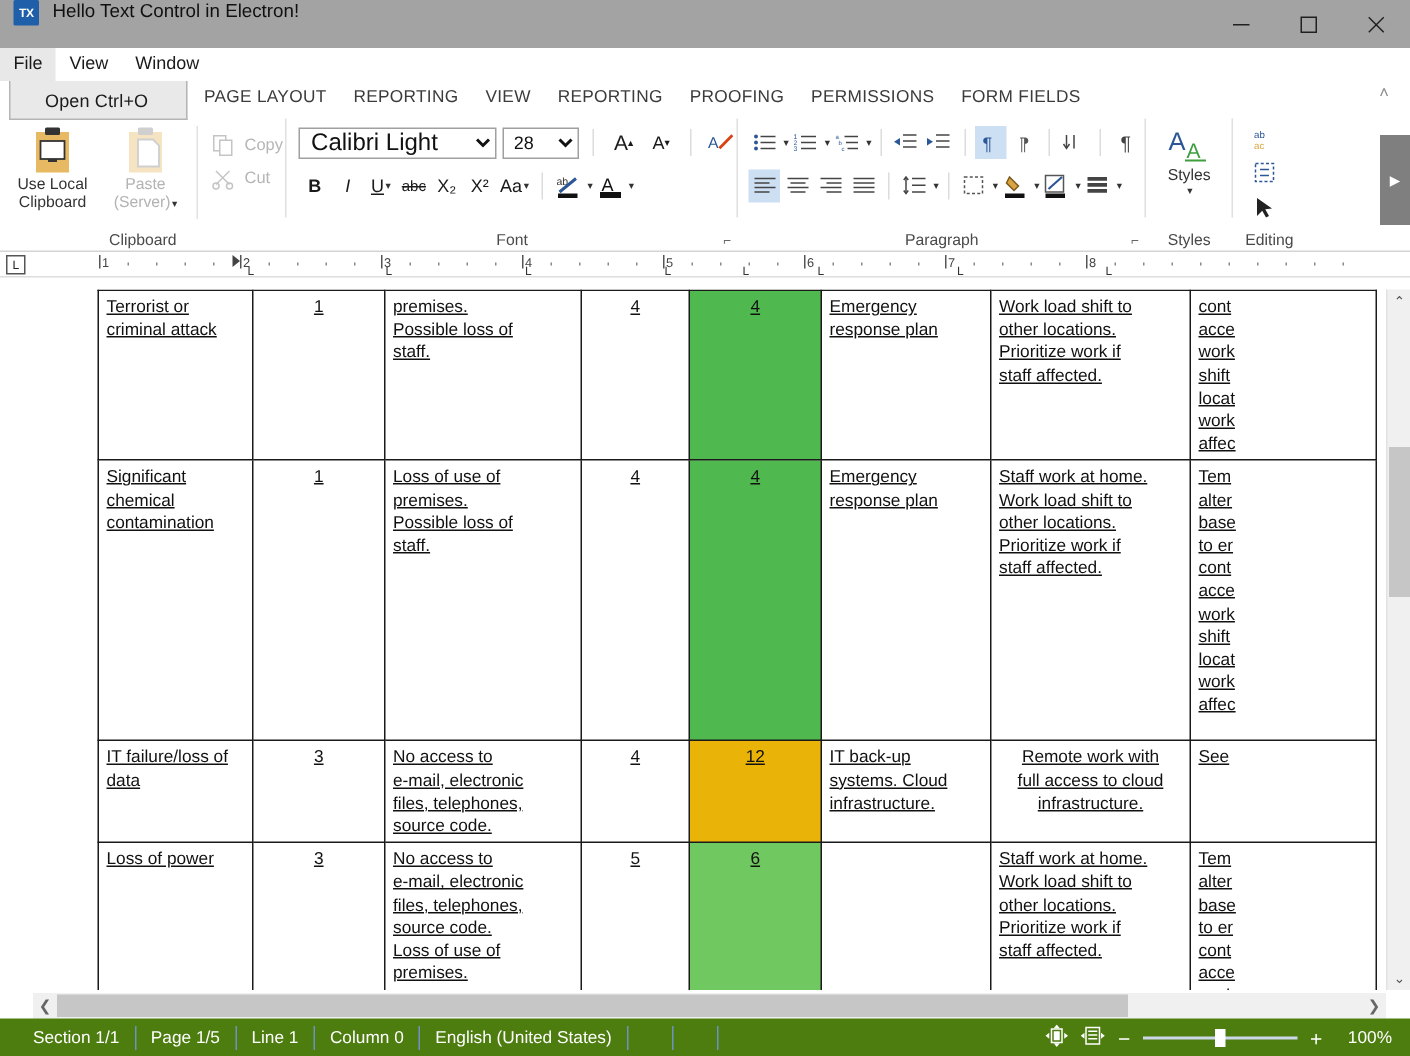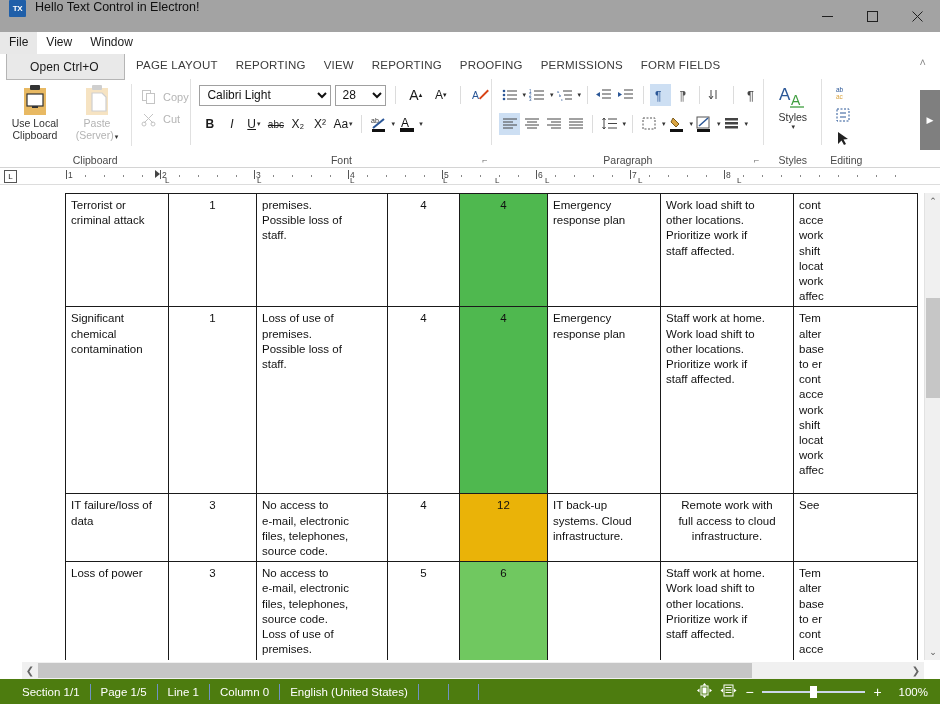--- a/index.html
+++ b/index.html
@@ -90,21 +90,21 @@
     display: flex; align-items: center; font-size: 11px; color: #b5b5b5;
     height: 22px; gap: 6px;
   }
   .vsep { width: 1px; background: #e2e2e2; height: 62px; margin: 4px 3px 0 3px; }
 
   
   .font-group { width: 300px; }
   .font-row1 { display: flex; align-items: center; padding: 8px 0 0 8px; gap: 4px; }
   .font-row2 { display: flex; align-items: center; padding: 7px 0 0 8px; gap: 1px; }
   select.fontname {
-    width: 137px; height: 21px; font-size: 12px; font-family: "Liberation Sans", sans-serif;
+    width: 137px; height: 21px; font-size: 16px; font-family: "Liberation Sans", sans-serif;
     border: 1px solid #a0a0a0; background: #fff; padding-left: 3px; color: #111;
   }
   select.fontsize {
     width: 54px; height: 21px; font-size: 12px; font-family: "Liberation Sans", sans-serif;
     border: 1px solid #a0a0a0; background: #fff; padding-left: 3px; color: #111;
   }
   .ibtn {
     min-width: 21px; height: 22px; display: flex; align-items: center;
     justify-content: center; font-size: 12px; color: #1a1a1a; padding: 0 2px;
   }
@@ -172,21 +172,21 @@
   .page {
     position: absolute; left: 65px; top: 0; width: 852px;
     background: #fff;
   }
   table.risk {
     border-collapse: collapse; table-layout: fixed; width: 852px;
     font-size: 11.5px; color: #111;
   }
   table.risk td {
     border: 1px solid #1a1a1a; vertical-align: top;
-    padding: 4px 5px 2px 5px; line-height: 15.2px;
+    padding: 4px 5px 2px 5px; line-height: 15.2px; text-decoration: underline;
   }
   td.ctr { text-align: center; }
   td.mid { vertical-align: middle; text-align: center; }
   .c1 { width: 103px; } .c2 { width: 88px; } .c3 { width: 131px; }
   .c4 { width: 72px; } .c5 { width: 88px; } .c6 { width: 113px; }
   .c7 { width: 133px; } .c8 { width: 124px; }
 
   
   .pg-left { position: absolute; left: 65px; top: 0; bottom: 0; width: 1px; background: #d8d8d8; }
   .pg-left2 { position: absolute; left: 110px; top: 0; bottom: 0; width: 1px; background: #d8d8d8; }

